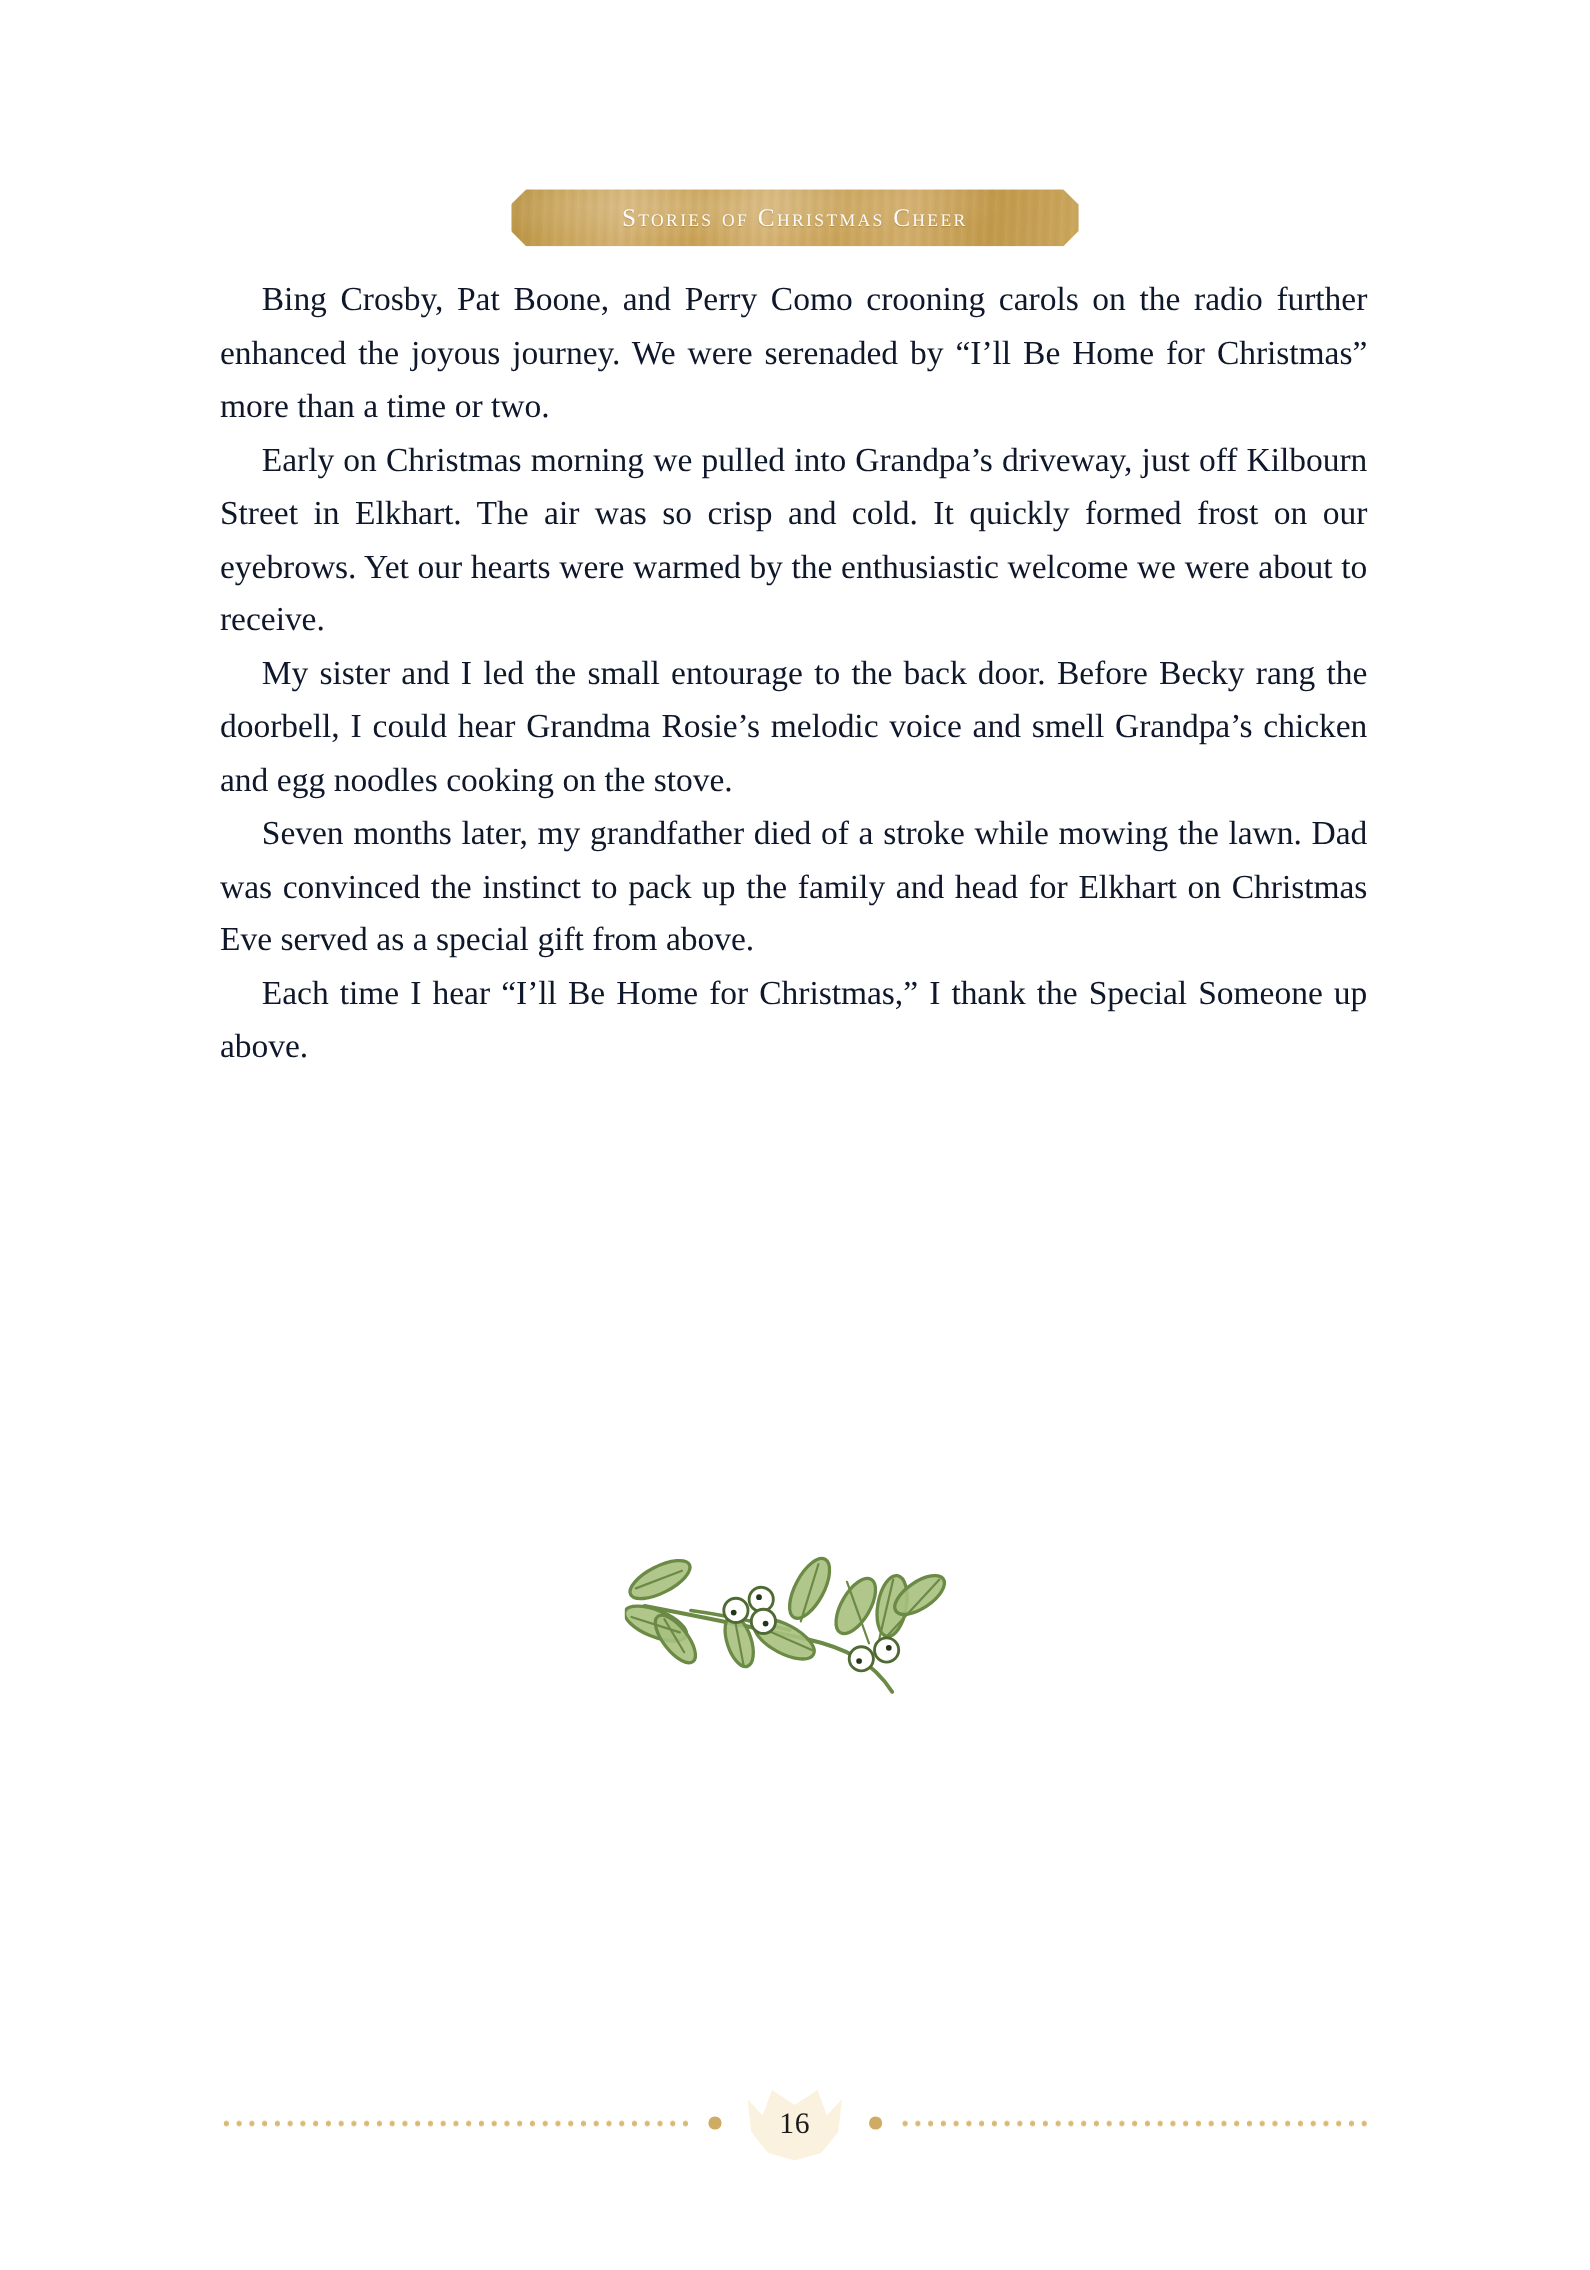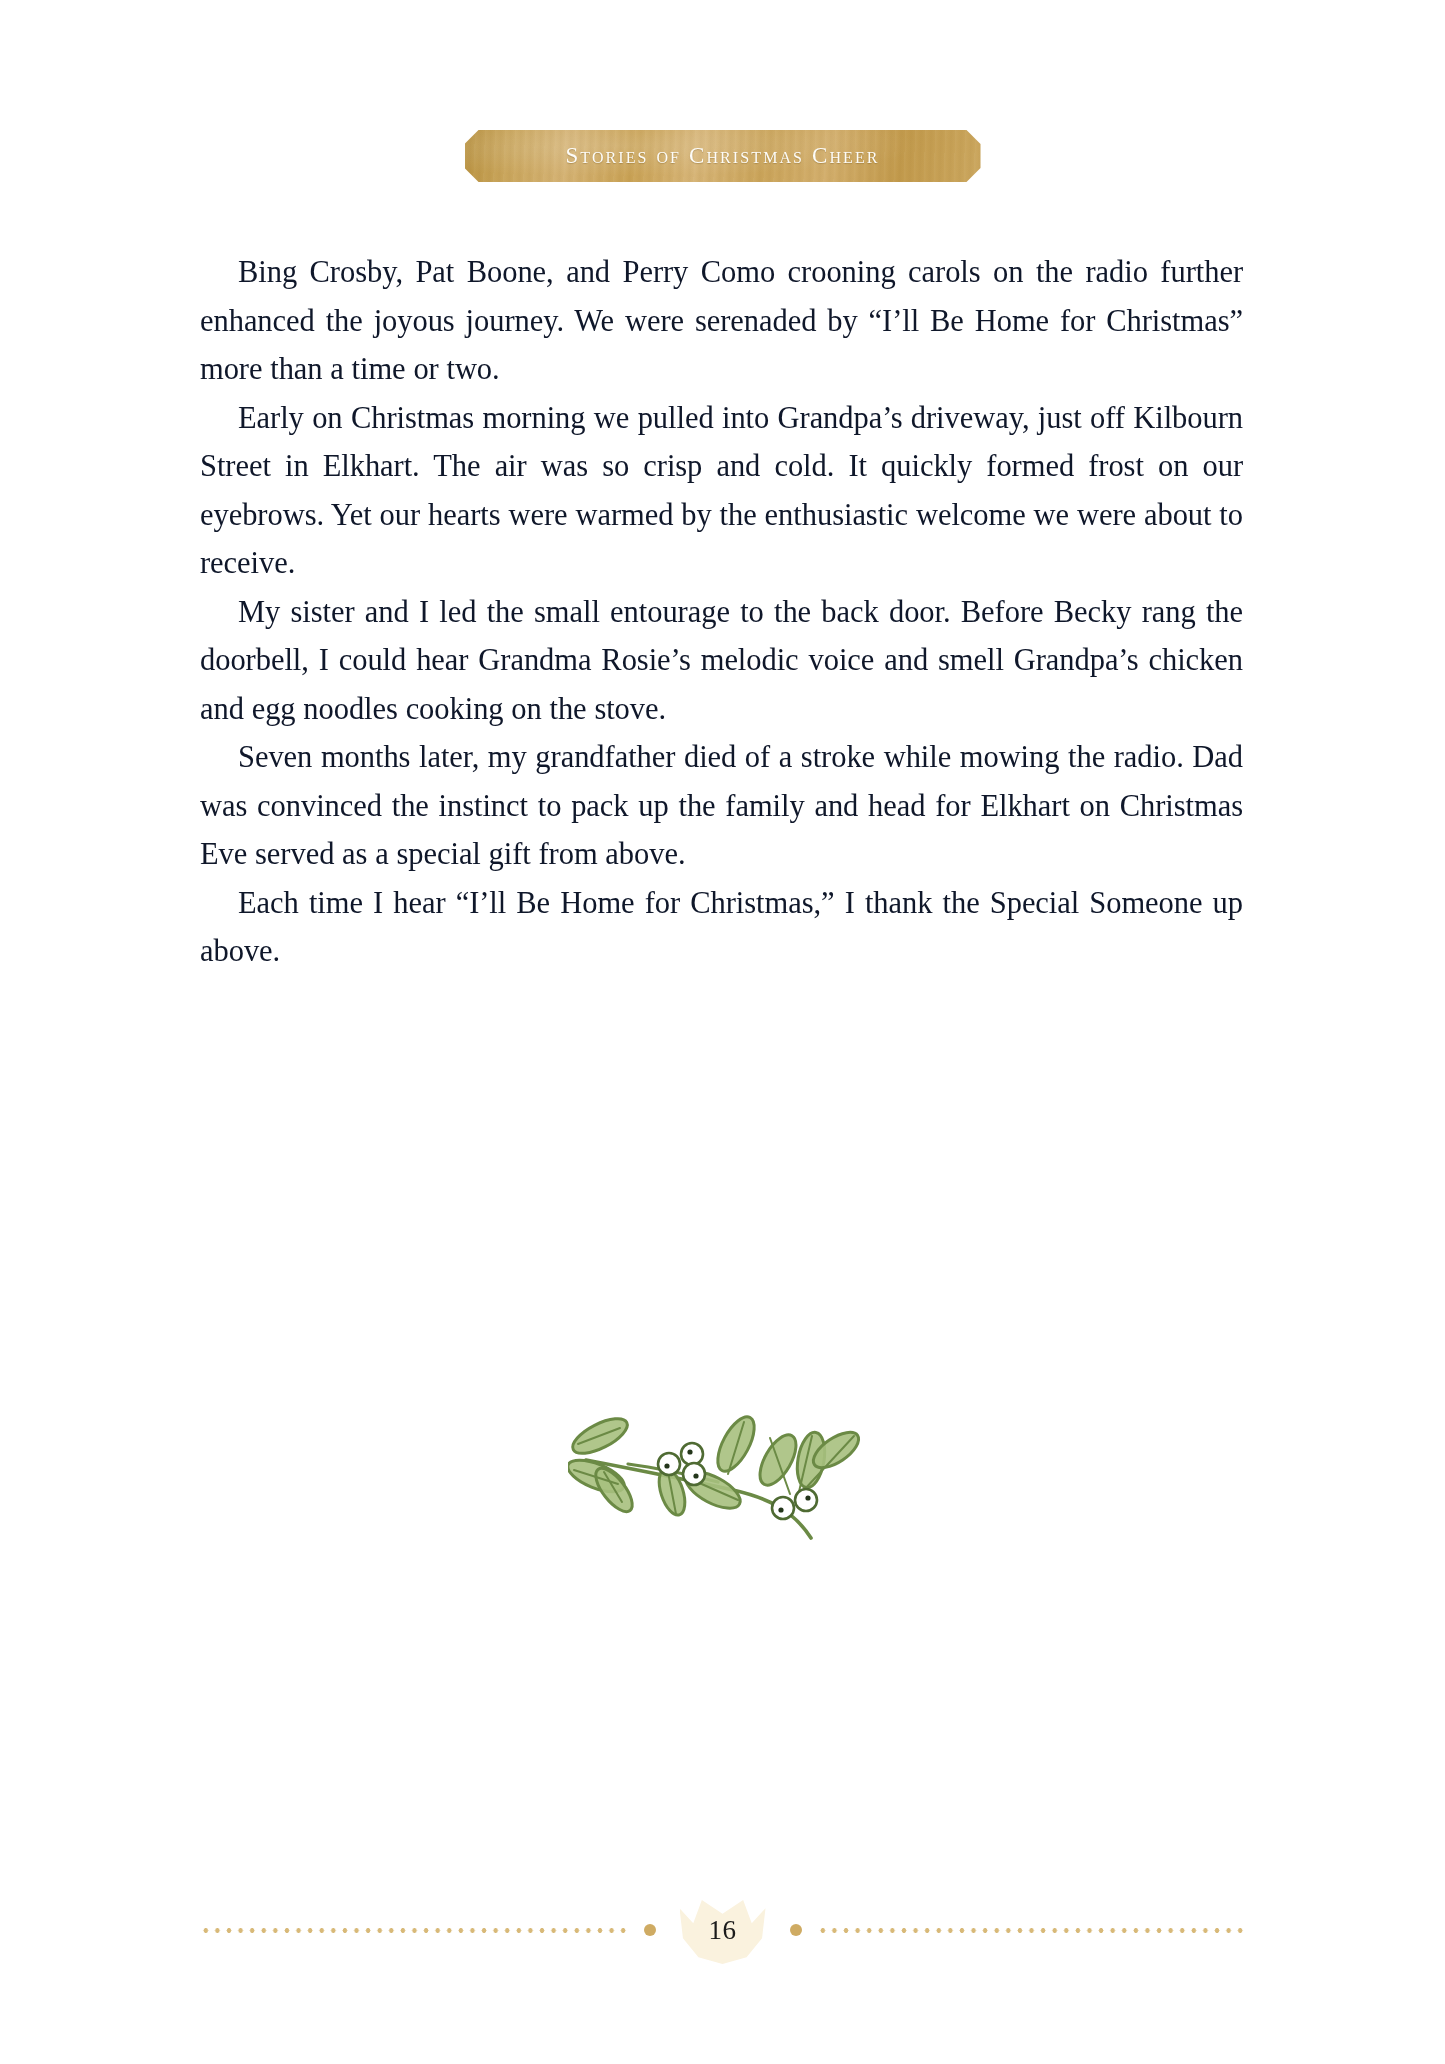--- a/index.html
+++ b/index.html
@@ -51,20 +51,21 @@
         #c29a4c 84%,
         #cba75f 100%);
     -webkit-clip-path: polygon(
       14px 0, calc(100% - 14px) 0, 100% 14px,
       100% calc(100% - 14px), calc(100% - 14px) 100%,
       14px 100%, 0 calc(100% - 14px), 0 14px);
     clip-path: polygon(
       14px 0, calc(100% - 14px) 0, 100% 14px,
       100% calc(100% - 14px), calc(100% - 14px) 100%,
       14px 100%, 0 calc(100% - 14px), 0 14px);
+    margin-top: 42px;
   }
   .banner::after {
     content: "";
     position: absolute;
     inset: 0;
     background:
       repeating-linear-gradient(
         92deg,
         rgba(255,255,255,0.045) 0px,
         rgba(255,255,255,0.0) 3px,
@@ -183,21 +184,21 @@
   <div class="banner-wrap">
     <div class="banner">
       <span class="banner-text">Stories of Christmas Cheer</span>
     </div>
   </div>
 
   <div class="content">
     <p class="para">Bing Crosby, Pat Boone, and Perry Como crooning carols on the radio further enhanced the joyous journey. We were serenaded by “I’ll Be Home for Christmas” more than a time or two.</p>
     <p class="para">Early on Christmas morning we pulled into Grandpa’s driveway, just off Kilbourn Street in Elkhart. The air was so crisp and cold. It quickly formed frost on our eyebrows. Yet our hearts were warmed by the enthusiastic welcome we were about to receive.</p>
     <p class="para">My sister and I led the small entourage to the back door. Before Becky rang the doorbell, I could hear Grandma Rosie’s melodic voice and smell Grandpa’s chicken and egg noodles cooking on the stove.</p>
-    <p class="para">Seven months later, my grandfather died of a stroke while mowing the radio. Dad was convinced the instinct to pack up the family and head for Elkhart on Christmas Eve served as a special gift from above.</p>
+    <p class="para">Seven months later, my grandfather died of a stroke while mowing the lawn. Dad was convinced the instinct to pack up the family and head for Elkhart on Christmas Eve served as a special gift from above.</p>
     <p class="para">Each time I hear “I’ll Be Home for Christmas,” I thank the Special Someone up above.</p>
   </div>
 
   <div class="ornament">
     <svg width="310" height="150" viewBox="0 0 310 150">
       <g fill="none" stroke="#6b8a45" stroke-width="3.2" stroke-linecap="round">
 
         <path d="M18 62 C70 72, 120 82, 165 92 C200 100, 225 112, 243 140" stroke-width="3.6"></path>
         <path d="M60 66 C90 70, 118 76, 150 84"></path>
       </g>

